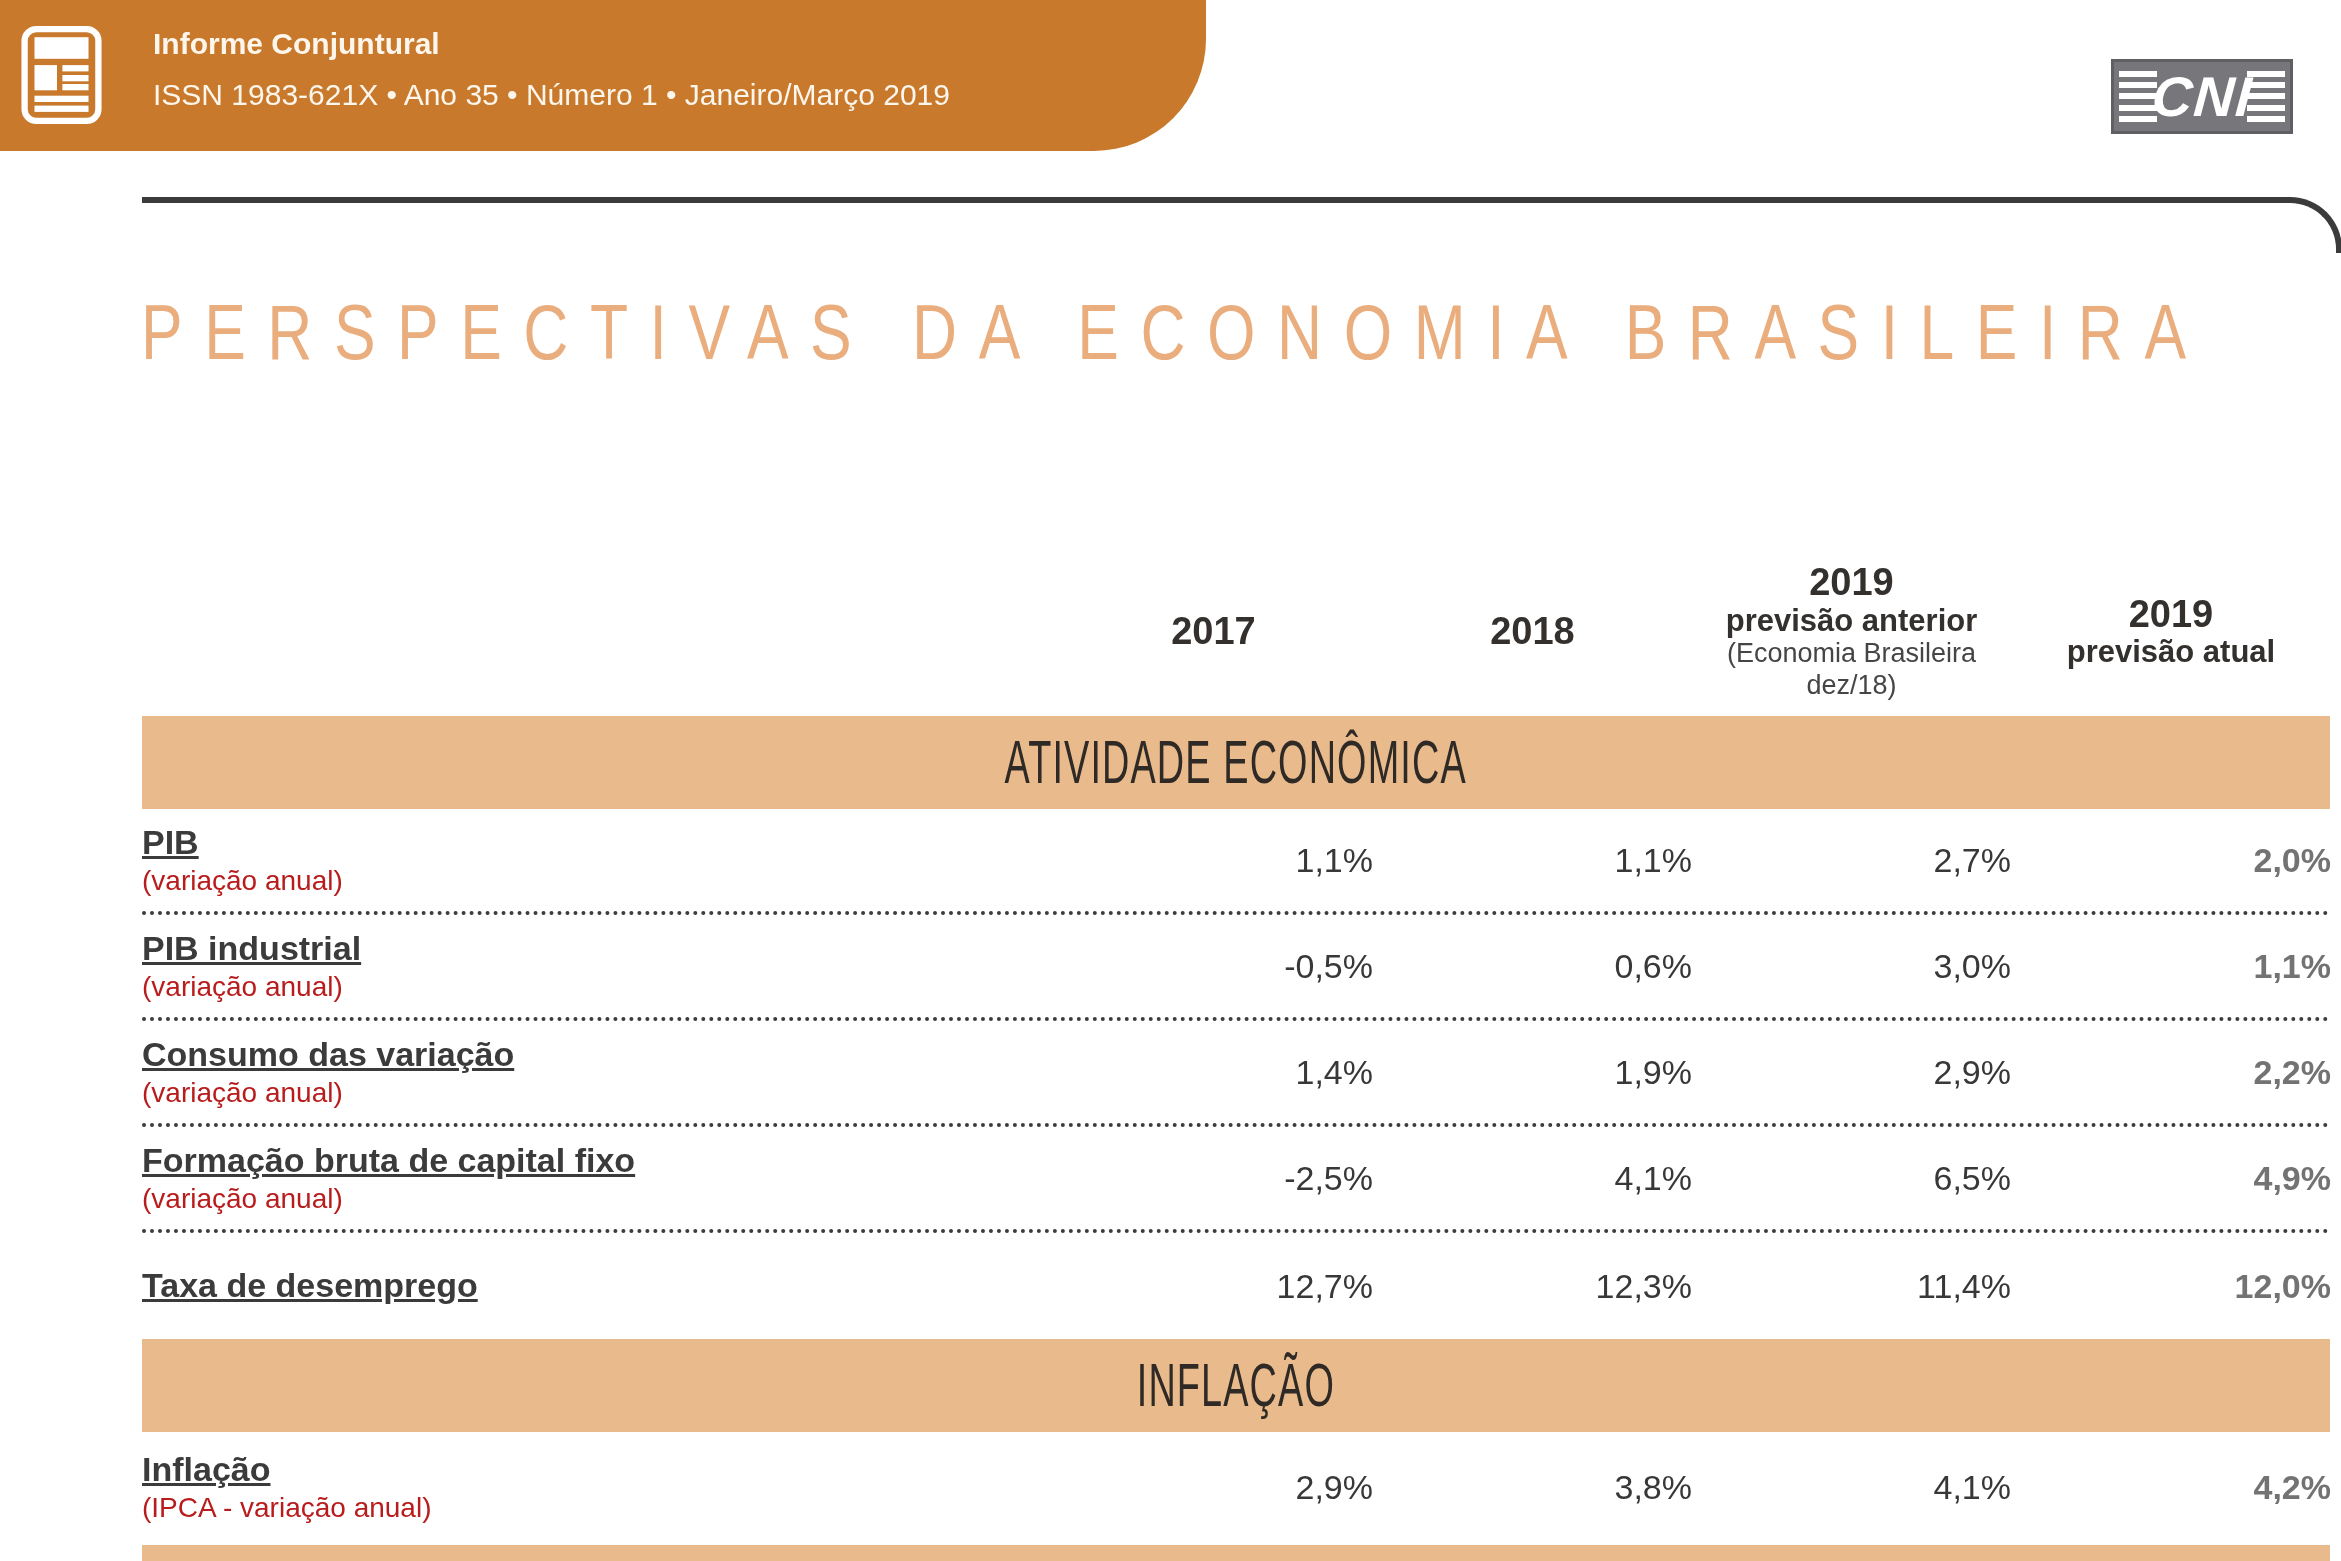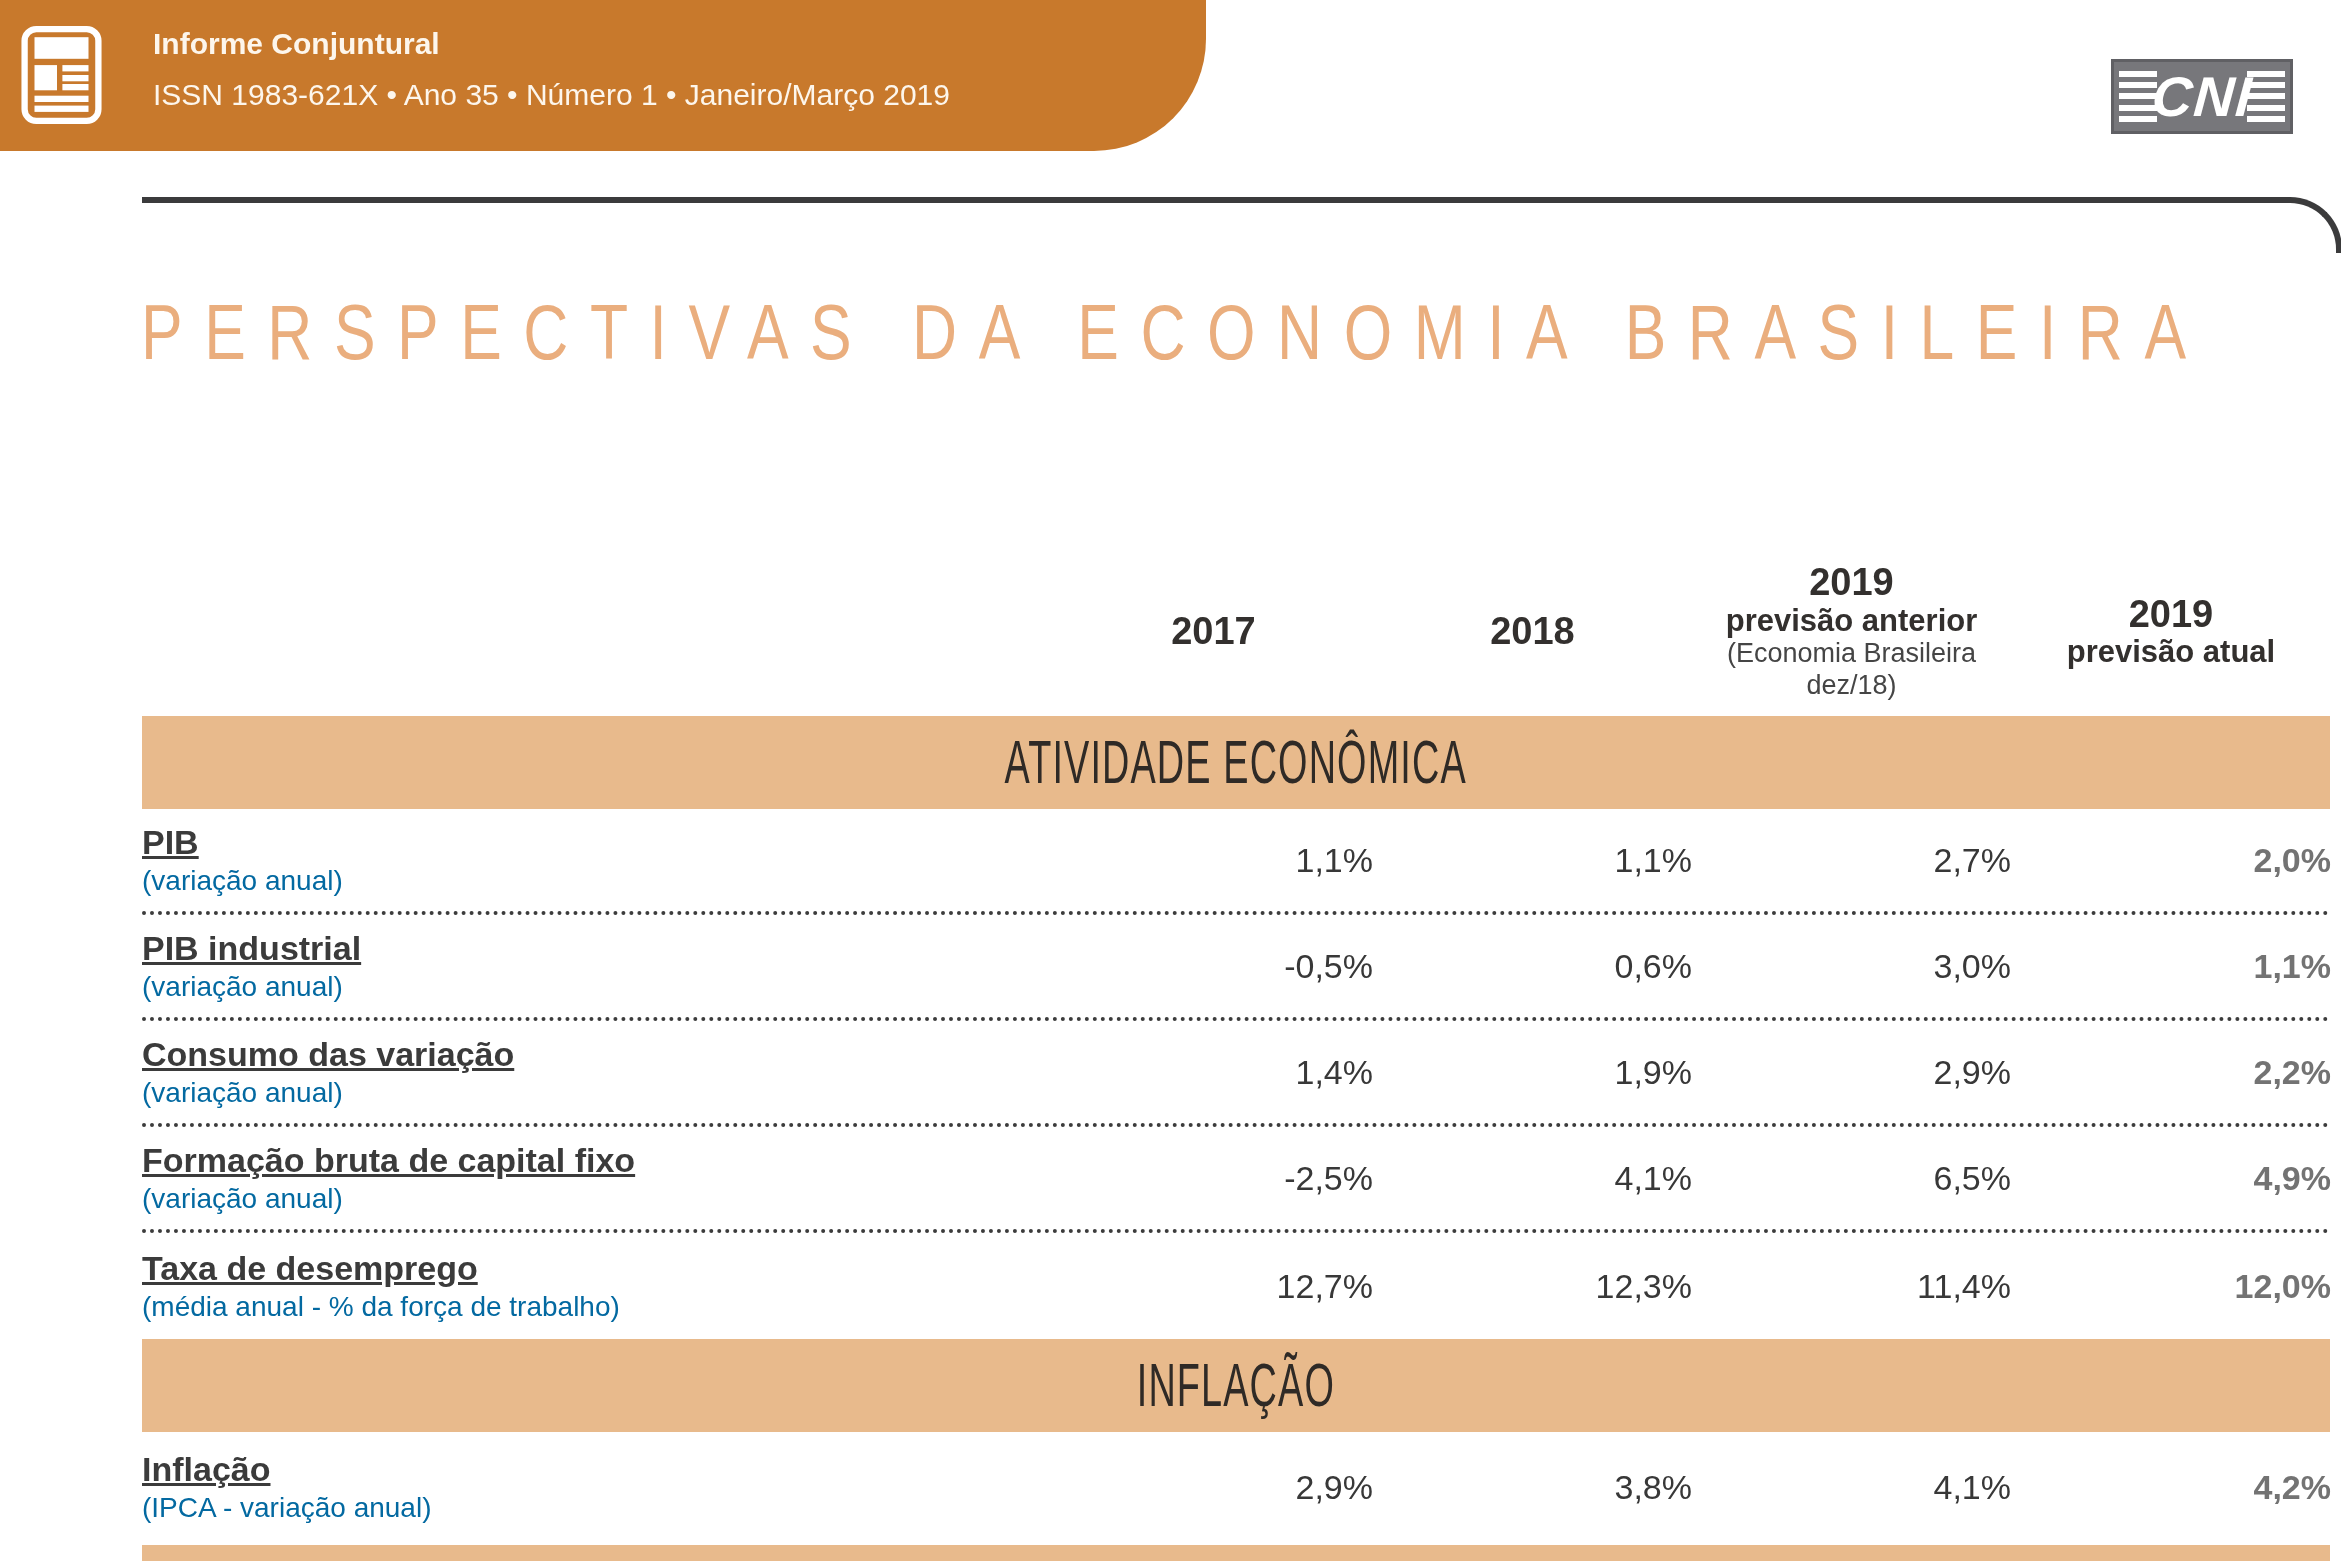--- a/index.html
+++ b/index.html
@@ -67,21 +67,21 @@
   .band-text {
     display:inline-block; font-size:61px; font-weight:400; color:#2f2a26;
     letter-spacing:0.03em; transform:scaleX(0.62); white-space:nowrap; line-height:1;
   }
 
   .trow { min-height:106px; }
   .trow.sep { border-bottom:4px dotted #3c3c3c; }
   .trow.tall { min-height:110px; }
   .label-cell { padding-right:26.4px; }
   .row-label { font-size:34px; font-weight:bold; color:#3b3b3b; line-height:1.05;text-decoration:underline; }
-  .row-sublabel { font-size:28px; font-weight:400; color:#0369a1; margin-top:5.3px; line-height:1.05; }
+  .row-sublabel { font-size:28px; font-weight:400; color:#b91c1c; margin-top:5.3px; line-height:1.05; }
   .val { text-align:right; font-size:34px; color:#383838; }
   .val.current { font-weight:bold; color:#737373; }
 
   .bottom-band { position:absolute; left:142px; top:1545px; width:2188px; height:53px; background:#e8ba8c; }
 </style>
 </head>
 <body>
 
 <div class="page">
 
@@ -178,21 +178,20 @@
       </div>
       <div class="val">-2,5%</div>
       <div class="val">4,1%</div>
       <div class="val">6,5%</div>
       <div class="val current">4,9%</div>
     </div>
 
     <div class="tgrid trow">
       <div class="label-cell">
         <div class="row-label">Taxa de desemprego</div>
-        <div class="row-sublabel">(média anual - % da força de trabalho)</div>
       </div>
       <div class="val">12,7%</div>
       <div class="val">12,3%</div>
       <div class="val">11,4%</div>
       <div class="val current">12,0%</div>
     </div>
 
     <div class="band">
       <span class="band-text">INFLAÇÃO</span>
     </div>

